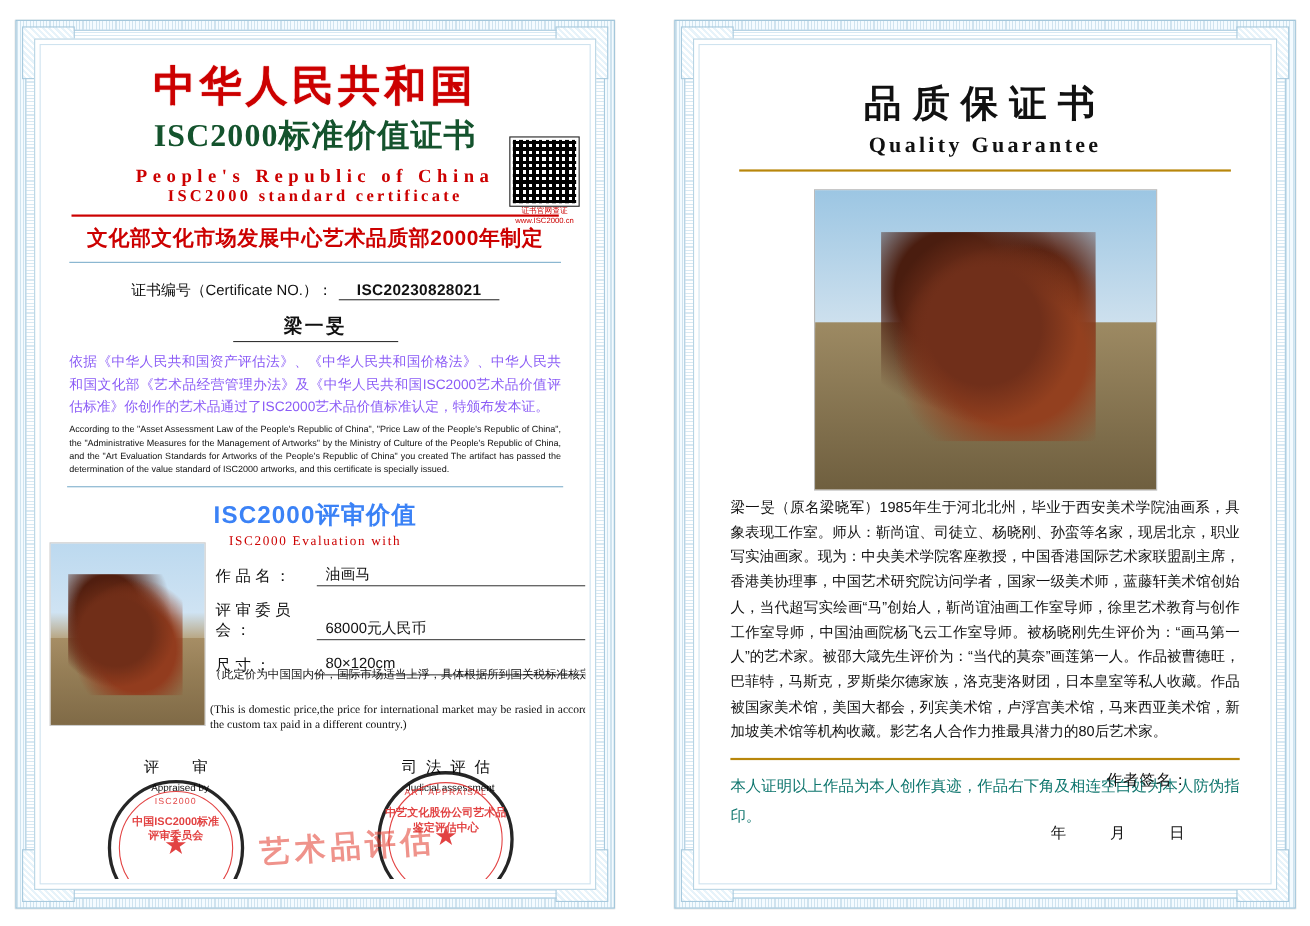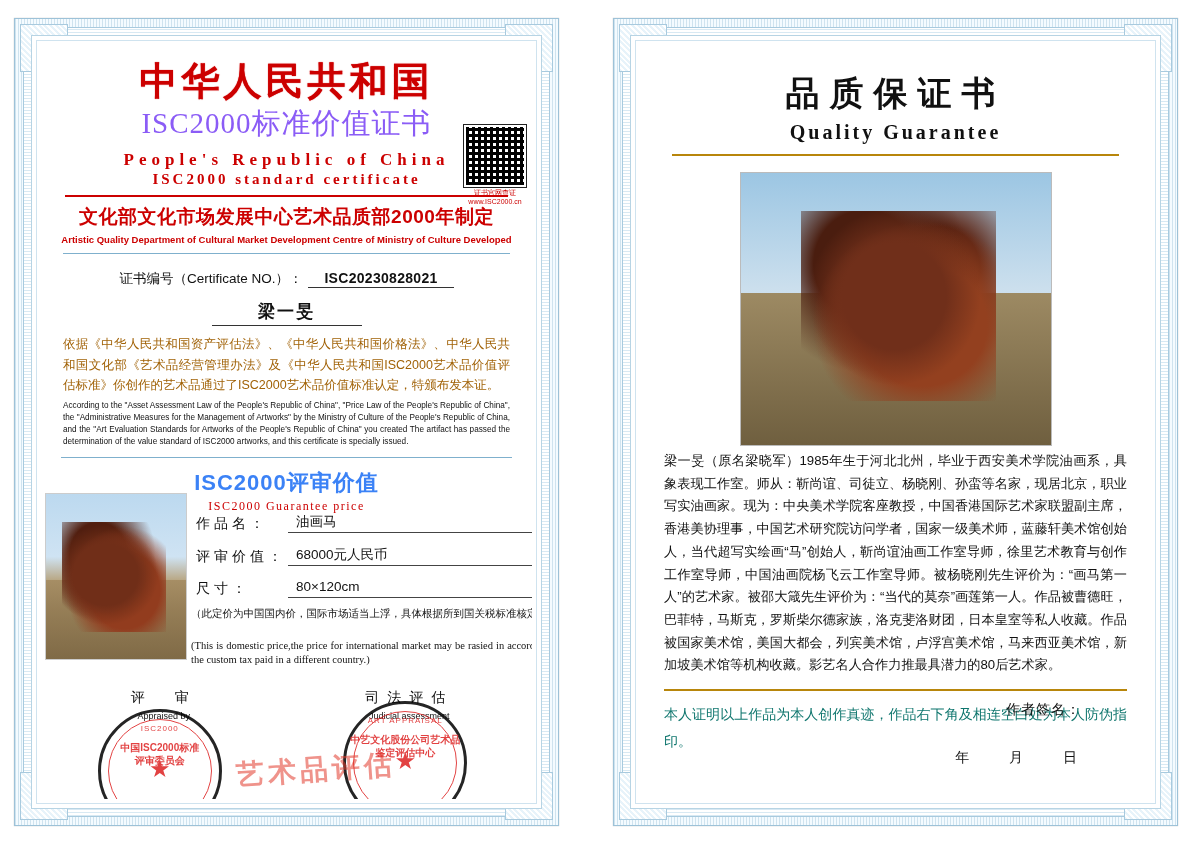--- a/index.html
+++ b/index.html
@@ -59,35 +59,35 @@
   .corner.tr{right:6px;top:6px;}
   .corner.bl{left:6px;bottom:6px;}
   .corner.br{right:6px;bottom:6px;}
 
   
   .l-wrap{position:relative;width:100%;height:100%;padding:0 18px;box-sizing:border-box;}
 
   .title-cn{
     margin-top:16px;
     text-align:center;
-    font-family:Liberation Sans, sans-serif;
+    font-family:Liberation Mono, monospace;
     font-weight:bold;
     font-size:38px;
     letter-spacing:4px;
     color:#cc0000;
     line-height:1.08;
     text-shadow:0 0 1px #cc0000;
   }
   .title-cn2{
     text-align:center;
     font-family:"Liberation Serif", serif;
-    font-weight:normal;
+    font-weight:bold;
     font-size:29px;
     letter-spacing:1px;
-    color:#8b5cf6;
+    color:#14532d;
     margin-top:2px;
   }
   .title-en1{
     text-align:center;
     font-family:"Liberation Serif", serif;
     font-size:17px;
     letter-spacing:5px;
     color:#cc0000;
     margin-top:6px;
     font-weight:bold;
@@ -138,21 +138,21 @@
     border-bottom:1px solid #333;padding:0 16px 1px 16px;letter-spacing:.3px;
   }
   .holder{
     text-align:center;margin-top:12px;
     font-size:17px;font-weight:bold;color:#111;letter-spacing:2px;
   }
   .holder-underline{
     width:150px;height:1px;background:#333;margin:2px auto 0 auto;
   }
   .body-cn{
-    margin-top:8px;font-size:12.5px;line-height:1.65;color:#a16207;text-align:justify;
+    margin-top:8px;font-size:12.5px;line-height:1.65;color:#8b5cf6;text-align:justify;
     padding:0 4px;
   }
   .body-en{
     margin-top:4px;font-size:8.2px;line-height:1.45;color:#111;text-align:justify;
     padding:0 4px;
   }
   .rule-blue2{height:1px;background:#7fb0cd;margin:10px 2px 0 2px;}
 
   .eval-title{
     text-align:center;margin-top:10px;font-weight:bold;font-size:22px;color:#3b82f6;
@@ -300,21 +300,20 @@
 
     <div class="inner">
       <div class="l-wrap">
 
         <div class="title-cn">中华人民共和国</div>
         <div class="title-cn2">ISC2000标准价值证书</div>
         <div class="title-en1">People's Republic of China</div>
         <div class="title-en2">ISC2000 standard certificate</div>
         <div class="rule-red"></div>
         <div class="subtitle-cn">文化部文化市场发展中心艺术品质部2000年制定</div>
-        <div class="subtitle-en">Artistic Quality Department of Cultural Market Development Centre of Ministry of Culture Developed</div>
         <div class="rule-blue"></div>
 
         <div class="qr-box">
           <div class="qr"></div>
           <div class="qr-cap">证书官网查证</div>
           <div class="qr-cap2">www.ISC2000.cn</div>
         </div>
 
         <div class="certno-row">
           <span class="certno-label">证书编号（Certificate NO.）：</span>
@@ -323,34 +322,34 @@
 
         <div class="holder">梁一旻</div>
         <div class="holder-underline"></div>
 
         <div class="body-cn">依据《中华人民共和国资产评估法》、《中华人民共和国价格法》、中华人民共和国文化部《艺术品经营管理办法》及《中华人民共和国ISC2000艺术品价值评估标准》你创作的艺术品通过了ISC2000艺术品价值标准认定，特颁布发本证。</div>
         <div class="body-en">According to the "Asset Assessment Law of the People's Republic of China", "Price Law of the People's Republic of China", the "Administrative Measures for the Management of Artworks" by the Ministry of Culture of the People's Republic of China, and the "Art Evaluation Standards for Artworks of the People's Republic of China" you created The artifact has passed the determination of the value standard of ISC2000 artworks, and this certificate is specially issued.</div>
 
         <div class="rule-blue2"></div>
 
         <div class="eval-title">ISC2000评审价值</div>
-        <div class="eval-title-en">ISC2000 Guarantee price</div>
+        <div class="eval-title-en">ISC2000 Evaluation with</div>
 
         <div class="art-photo">
           <div class="ground"></div>
           <div class="horse"></div>
         </div>
 
         <div class="fields">
           <div class="field-row">
             <span class="field-label">作品名：</span>
             <span class="field-val">油画马</span>
           </div>
           <div class="field-row">
-            <span class="field-label">评审价值：</span>
+            <span class="field-label">评审委员会：</span>
             <span class="field-val">68000元人民币</span>
           </div>
           <div class="field-row">
             <span class="field-label">尺寸：</span>
             <span class="field-val">80×120cm</span>
           </div>
         </div>
 
         <div class="note-cn">（此定价为中国国内价，国际市场适当上浮，具体根据所到国关税标准核定。）</div>
         <div class="note-en">(This is domestic price,the price for international market may be rasied in accordance with the custom tax paid in a different country.)</div>

